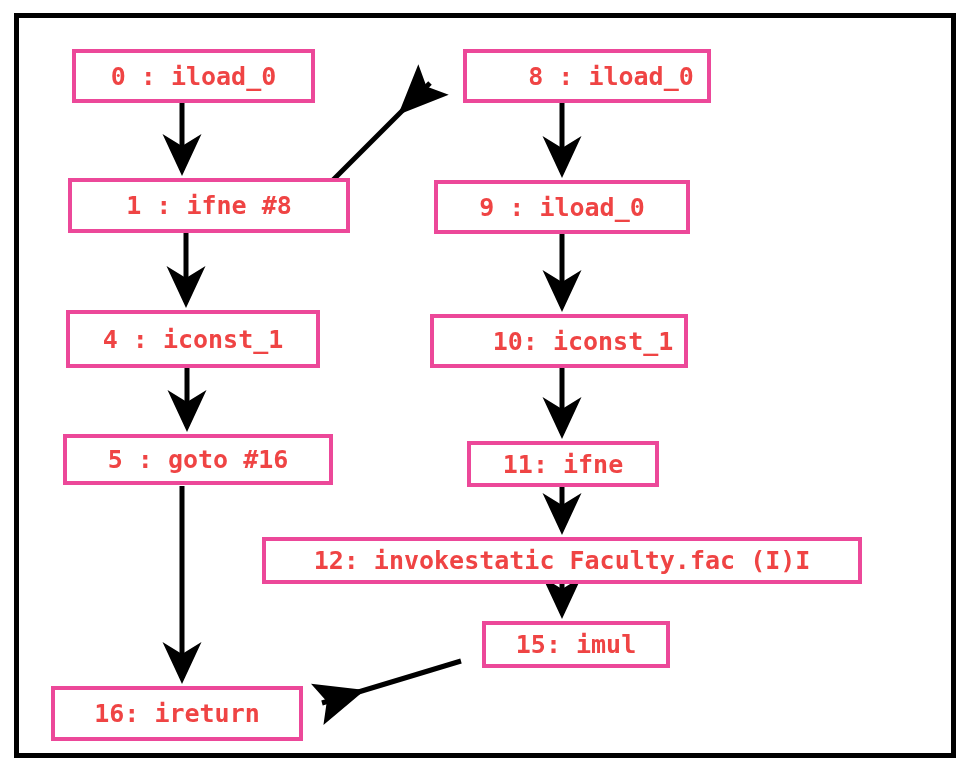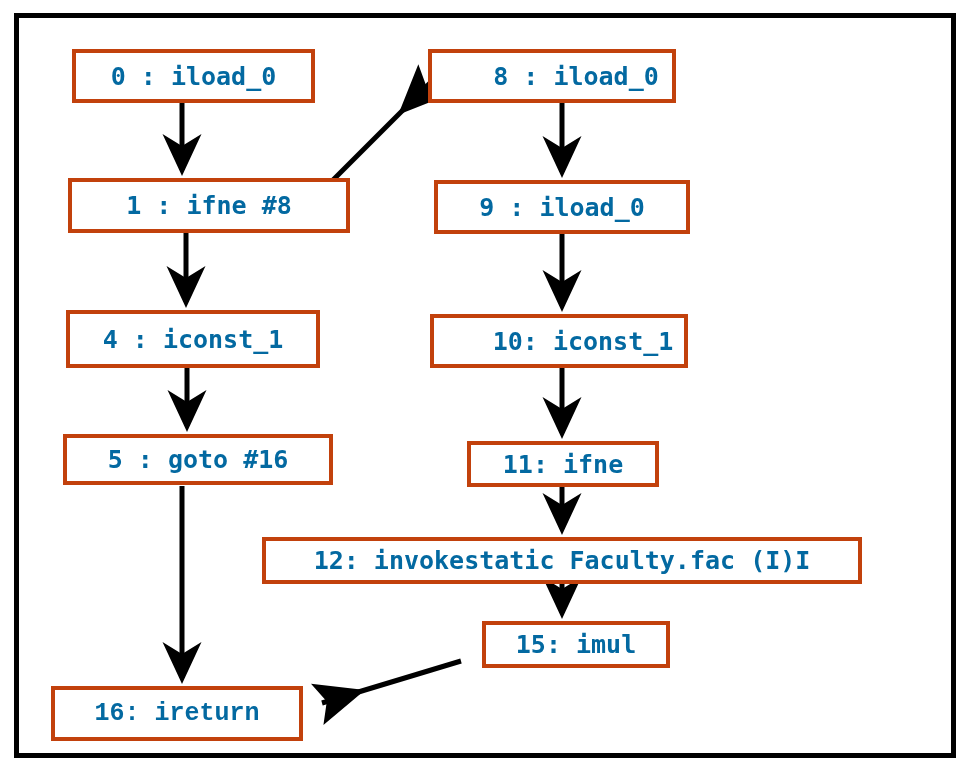--- a/index.html
+++ b/index.html
@@ -30,23 +30,23 @@
   #edges {
     position: absolute;
     left: 0;
     top: 0;
     width: 972px;
     height: 774px;
   }
   .node {
     position: absolute;
     box-sizing: border-box;
-    border: 4px solid #c2410c;
+    border: 4px solid #ec4899;
     background: #ffffff;
-    color: #0369a1;
+    color: #ef4444;
     display: flex;
     align-items: center;
     justify-content: center;
     font-family: "DejaVu Sans Mono", "Liberation Mono", monospace;
     font-weight: bold;
     font-size: 25px;
     letter-spacing: 0px;
     white-space: pre;
     line-height: 1;
   }
@@ -100,24 +100,24 @@
   </div>
   <div class="node" style="left: 68px; top: 178px; width: 282px; height: 55px;">
     <span class="node-label">1 : ifne #8</span>
   </div>
   <div class="node" style="left: 66px; top: 310px; width: 254px; height: 58px;">
     <span class="node-label">4 : iconst_1</span>
   </div>
   <div class="node" style="left: 63px; top: 434px; width: 270px; height: 51px;">
     <span class="node-label">5 : goto #16</span>
   </div>
-  <div class="node" style="left: 51px; top: 686px; width: 252px; height: 55px; font-family: Liberation Mono, monospace;">
+  <div class="node" style="left: 51px; top: 686px; width: 252px; height: 55px;">
     <span class="node-label">16: ireturn</span>
   </div>
-  <div class="node" style="left: 428px; top: 49px; width: 248px; height: 54px; padding-left: 48px;">
+  <div class="node" style="left: 463px; top: 49px; width: 248px; height: 54px; padding-left: 48px;">
     <span class="node-label">8 : iload_0</span>
   </div>
   <div class="node" style="left: 434px; top: 180px; width: 256px; height: 54px;">
     <span class="node-label">9 : iload_0</span>
   </div>
   <div class="node" style="left: 430px; top: 314px; width: 258px; height: 54px; padding-left: 48px;">
     <span class="node-label">10: iconst_1</span>
   </div>
   <div class="node" style="left: 467px; top: 441px; width: 192px; height: 46px;">
     <span class="node-label">11: ifne</span>

